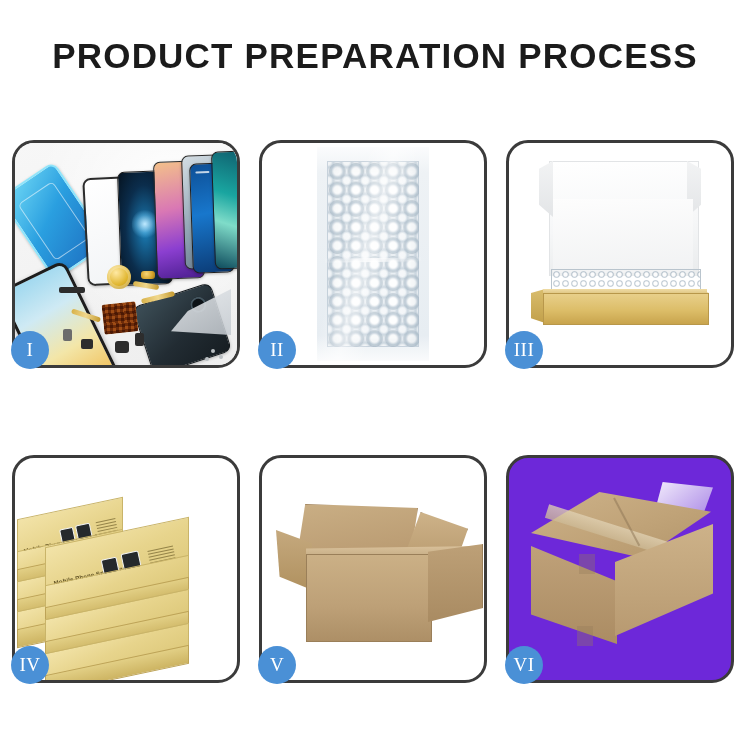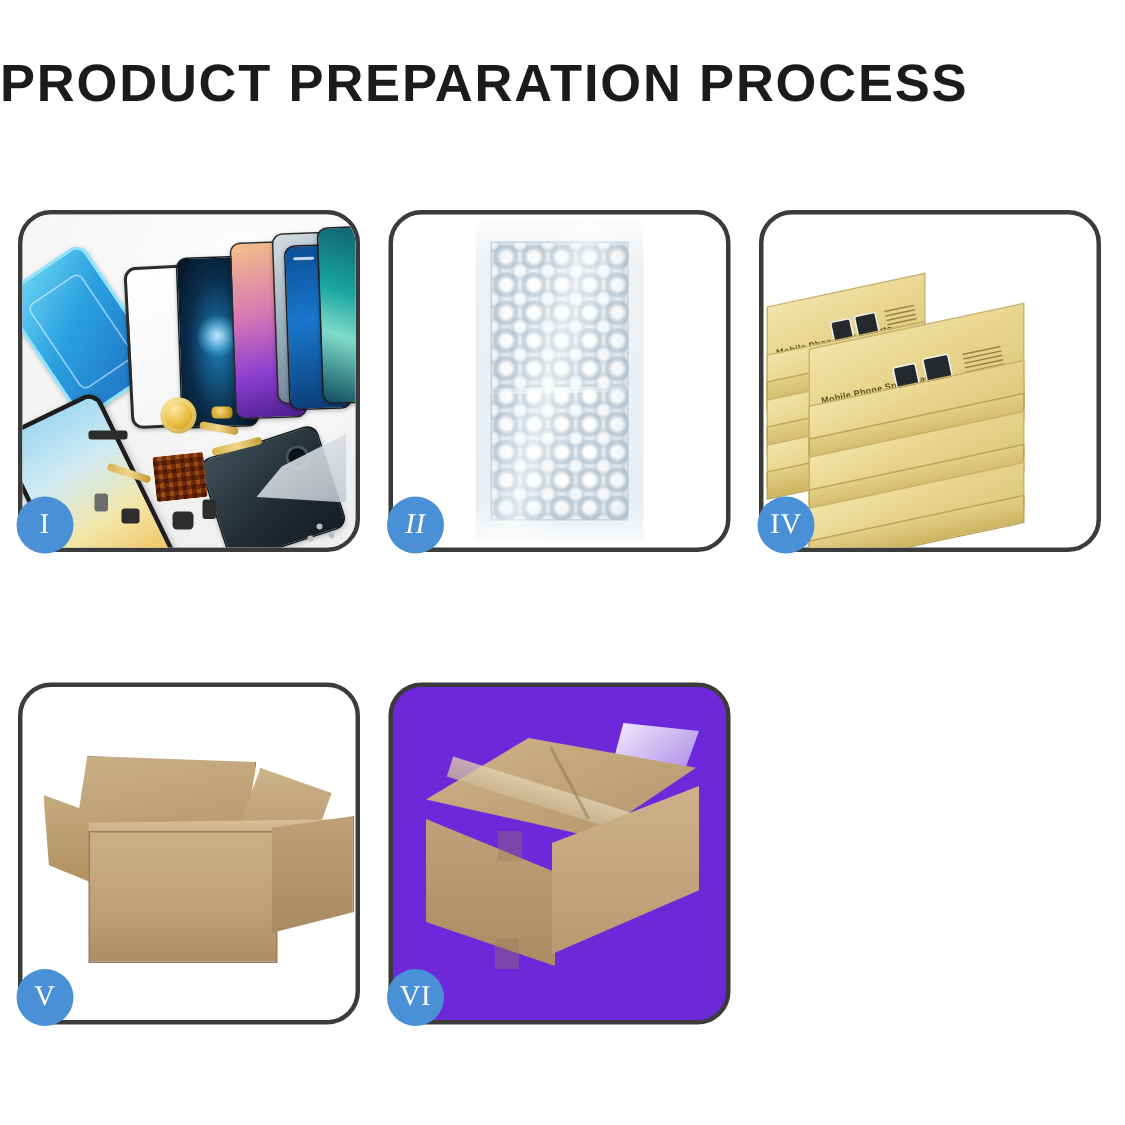--- a/index.html
+++ b/index.html
@@ -13,21 +13,21 @@
   }
 
   #page {
     position: relative;
     width: 750px;
     height: 750px;
     background: #ffffff;
   }
 
   
-  .header { position: absolute; top: 36px; left: 0; width: 750px; }
+  .header { position: absolute; top: 36px; left: 0; width: 750px; text-align: center; }
   .title {
     font-size: 35px;
     font-weight: bold;
     letter-spacing: 1.2px;
     color: #1b1b1b;
     line-height: 40px;
     white-space: nowrap;
   }
   .subtitle {
     margin-top: 9px;
@@ -211,21 +211,21 @@
     background:#b9bec2;
   }
   .tweezer {
     position:absolute; right:6px; top:146px; width:60px; height:46px;
     background: linear-gradient(150deg,rgba(230,233,236,.95),rgba(196,202,208,.9));
     clip-path: polygon(100% 0, 100% 100%, 0 92%, 28% 48%);
     opacity:.95;
   }
 
   
-  .p2 { background:#ffffff;font-style:italic; }
+  .p2 { background:#ffffff; }
   .bubble-strip {
     position:absolute; left:50%; top:4px; margin-left:-56px;
     width:112px; height:214px;
     background: linear-gradient(180deg,#fbfcfd 0%,#eef2f5 12%,#e7edf2 88%,#fafbfc 100%);
   }
   .bubble-core {
     position:absolute; left:10px; top:14px; right:10px; bottom:14px;
     background:
       radial-gradient(circle at 50% 50%, rgba(255,255,255,.92) 0 28%, rgba(168,186,200,.55) 46%, rgba(120,142,160,.30) 60%, rgba(255,255,255,0) 66%);
     background-size: 18.6px 18.6px;
@@ -473,20 +473,34 @@
       <div class="panel-inner">
         <div class="bubble-strip">
           <div class="bubble-core"></div>
           <div class="bubble-seam"></div>
           <div class="bubble-sheen"></div>
         </div>
       </div>
       <div class="badge">II</div>
     </div>
 
+    <div class="panel p3">
+      <div class="panel-inner">
+        <div class="b3-lid"></div>
+        <div class="b3-lid-flapL"></div>
+        <div class="b3-lid-flapR"></div>
+        <div class="b3-foam"></div>
+        <div class="b3-bubbles"></div>
+        <div class="b3-endL"></div>
+        <div class="b3-endR"></div>
+        <div class="b3-rim"></div>
+        <div class="b3-front"></div>
+      </div>
+      <div class="badge">III</div>
+    </div>
 
     <div class="panel p4">
       <div class="panel-inner">
         <div class="stack">
 
           <div class="ybox" style="left:2px;top:50px;width:104px;height:70px;">
             <div class="top"></div>
             <div class="side"></div>
             <div class="blabel" style="left:6px;top:32px;">Mobile Phone Spare Parts</div>
             <div class="bphone" style="left:44px;top:20px;width:12px;height:18px;"></div>

